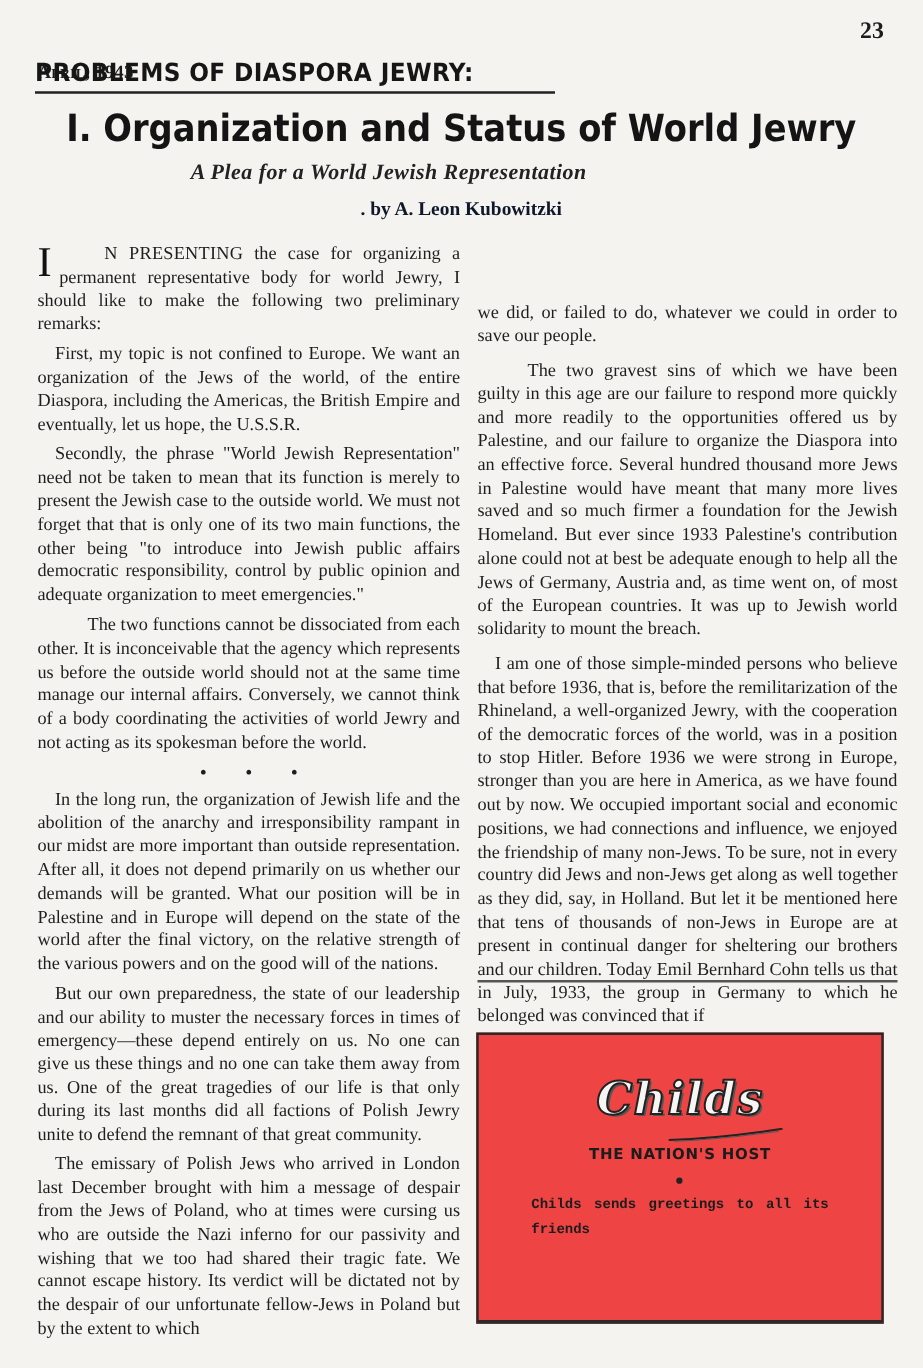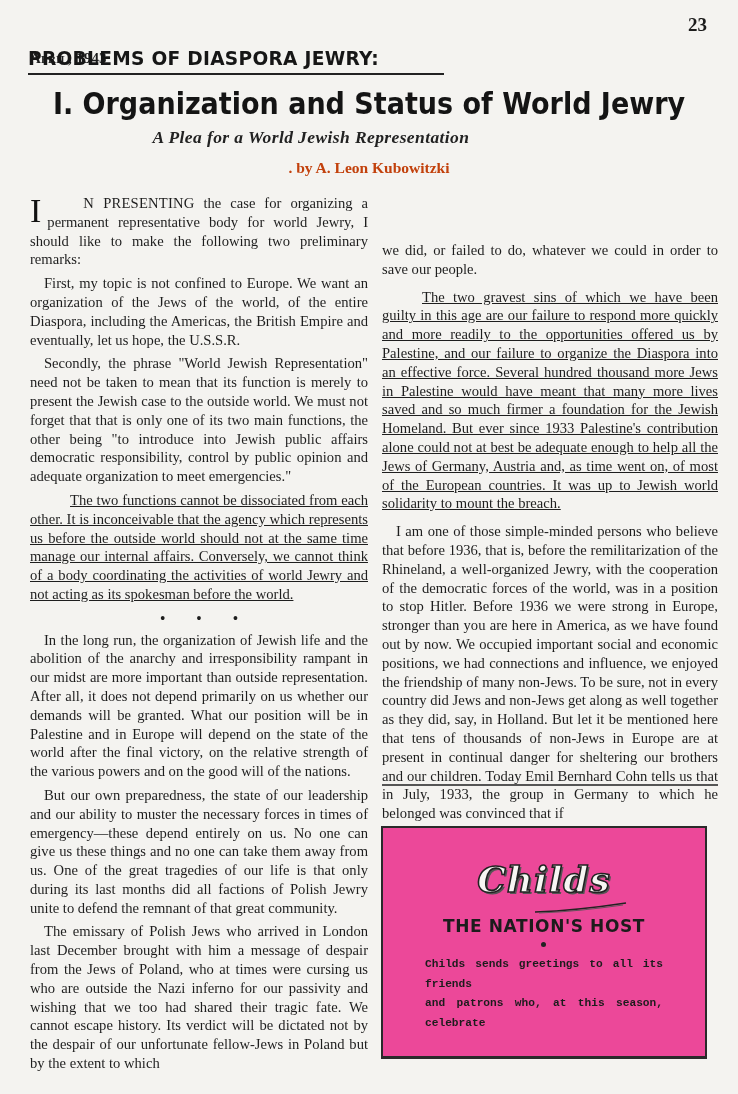--- a/index.html
+++ b/index.html
@@ -25,56 +25,56 @@
     left: 0; width: 738px; top: 86px; text-align: center;
     font-family: "DejaVu Sans", sans-serif; font-weight: bold; font-size: 30px;
     color: #141414; white-space: nowrap; transform: scaleX(0.9); transform-origin: center top;
   }
   .subtitle {
     left: 0; width: 622px; top: 127px; text-align: center;
     font-style: italic; font-weight: bold; font-size: 17.5px; letter-spacing: 0.4px; color: #222;
   }
   .byline {
     left: 0; width: 738px; top: 159px; text-align: center;
-    font-size: 15.5px; font-weight: bold; color: #c2410c;
+    font-size: 15.5px; font-weight: bold; color: #0f172a;
   }
   .col { font-size: 14.6px; line-height: 18.8px; text-align: justify; color: #1e1e1e; }
   .col-left { left: 30px; top: 194px; width: 338px; }
   .col-right { left: 382px; top: 194px; width: 336px; }
   .col p { margin: 0; text-indent: 14px; }
   .col p + p { margin-top: 5px; }
-  .col p.deep { text-indent: 40px; text-decoration: underline; }
+  .col p.deep { text-indent: 40px; }
   .col p.noind { text-indent: 0; margin-top: 47px; }
   .col p.dropcap-para { text-indent: 0; }
   .dropcap {
     float: left; font-size: 34px; line-height: 30px; margin: 2px 6px 0 0; font-weight: normal;
     color: #111;
   }
   .lead { letter-spacing: 0.2px; margin-left: 36px; }
   .dots {
     text-align: center; font-size: 14px; letter-spacing: 14px; margin: 6px 0 2px 0;
     text-indent: 14px; font-weight: bold;
   }
   .right-rule { left: 382px; top: 784px; width: 336px; height: 2px; background: #555; }
   .ad-box {
     left: 381px; top: 826px; width: 322px; height: 228px;
-    border: 2px solid #2a2a2a; border-bottom-width: 3px; background: #ec4899;
+    border: 2px solid #2a2a2a; border-bottom-width: 3px; background: #ef4444;
   }
   .ad-logo {
     position: absolute; left: 0; width: 100%; top: 30px; text-align: center;
     font-family: "DejaVu Serif", serif; font-style: italic; font-weight: bold;
     font-size: 36px; color: #f7f6f3; letter-spacing: 1px;
     -webkit-text-stroke: 1.6px #222; text-shadow: 2px 2px 0 #555;
   }
   .ad-swash {
     position: absolute; left: 150px; top: 74px; width: 95px; height: 12px;
   }
   .ad-tagline {
     position: absolute; left: 0; width: 100%; top: 88px; text-align: center;
-    font-family: "DejaVu Sans", sans-serif; font-weight: bold; font-size: 17px; letter-spacing: 0.6px;
+    font-family: "DejaVu Sans", sans-serif; font-weight: bold; font-size: 12px; letter-spacing: 0.6px;
     color: #1c1c1c;
   }
   .ad-bullet {
     position: absolute; left: 50%; top: 114px; width: 5px; height: 5px; margin-left: -3px;
     border-radius: 50%; background: #222;
   }
   .ad-text {
     position: absolute; left: 42px; width: 238px; top: 127px;
     font-family: Liberation Mono, monospace; font-weight: bold; font-size: 11.2px; line-height: 19.5px;
     text-align: justify; text-align-last: justify; color: #1c1c1c;
@@ -118,15 +118,14 @@
 <div class="abs ad-box">
   <div class="ad-logo">Childs</div>
   <svg class="ad-swash" viewBox="0 0 95 12">
     <path d="M2 10 C 30 9, 60 6, 93 1" stroke="#222" stroke-width="1.6" fill="none"></path>
     <path d="M6 11 C 34 10, 62 7, 90 3" stroke="#555" stroke-width="0.9" fill="none"></path>
   </svg>
   <div class="ad-tagline">THE NATION'S HOST</div>
   <div class="ad-bullet"></div>
   <div class="ad-text">
     <span>Childs sends greetings to all its friends</span>
-    <span>and patrons who, at this season, celebrate</span>
   </div>
 </div>
 
 </body></html>

